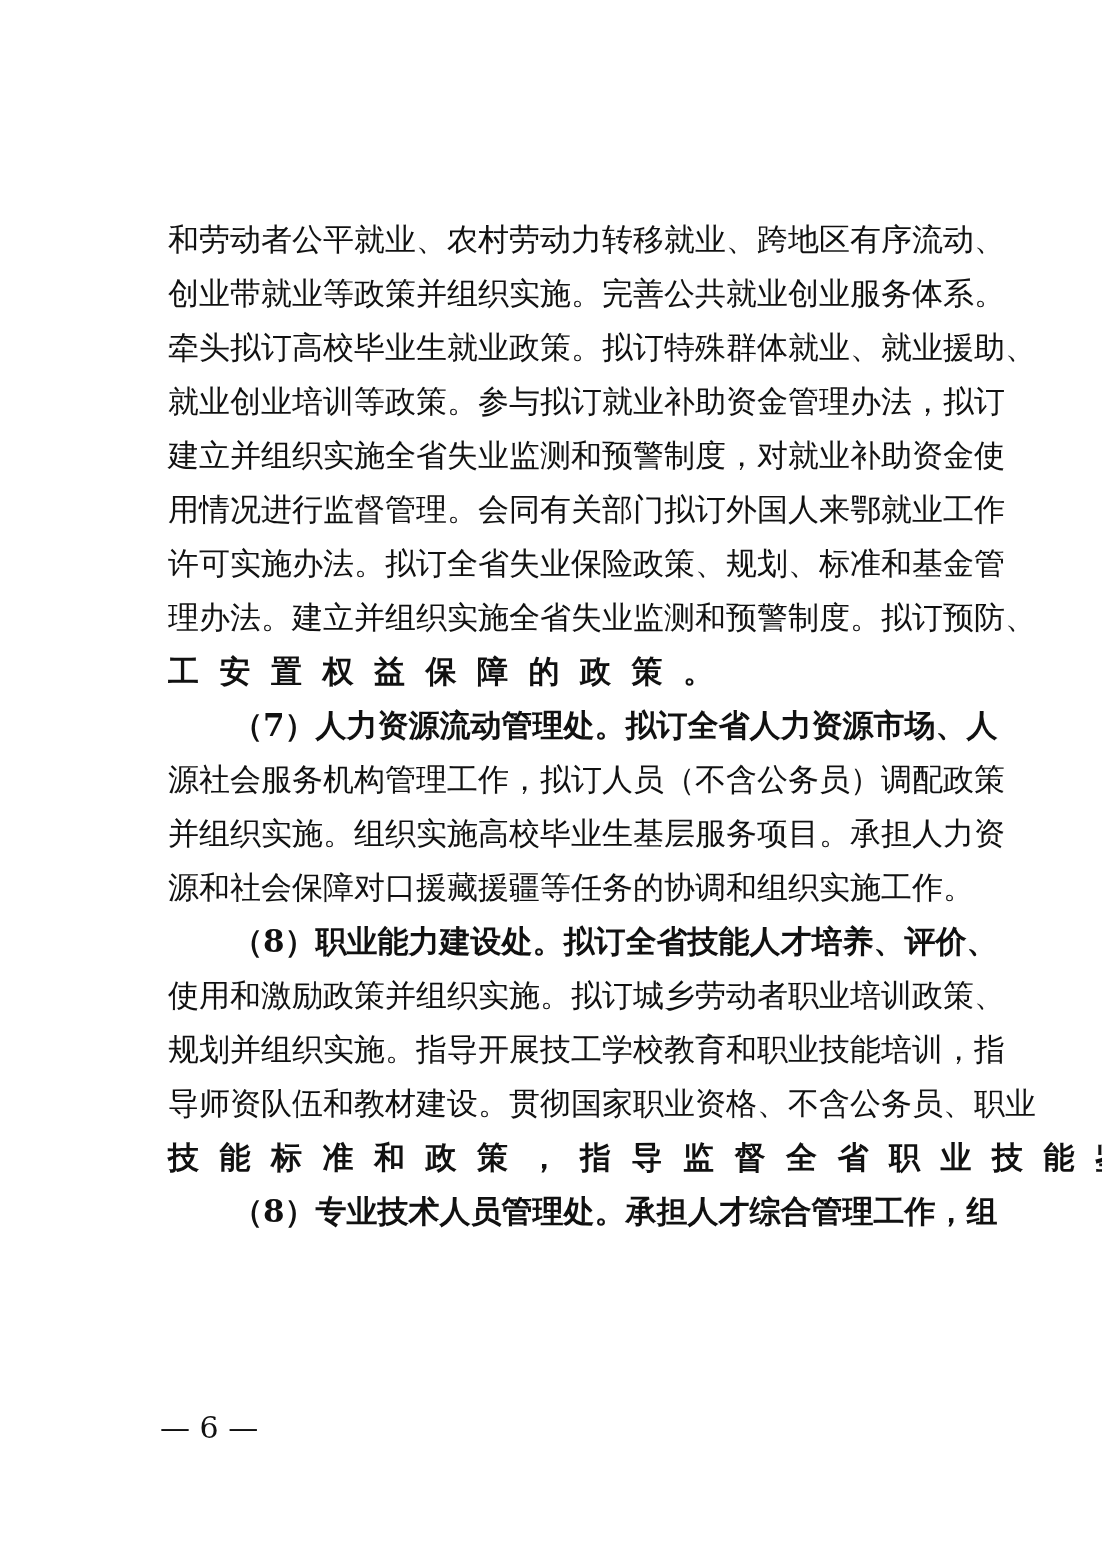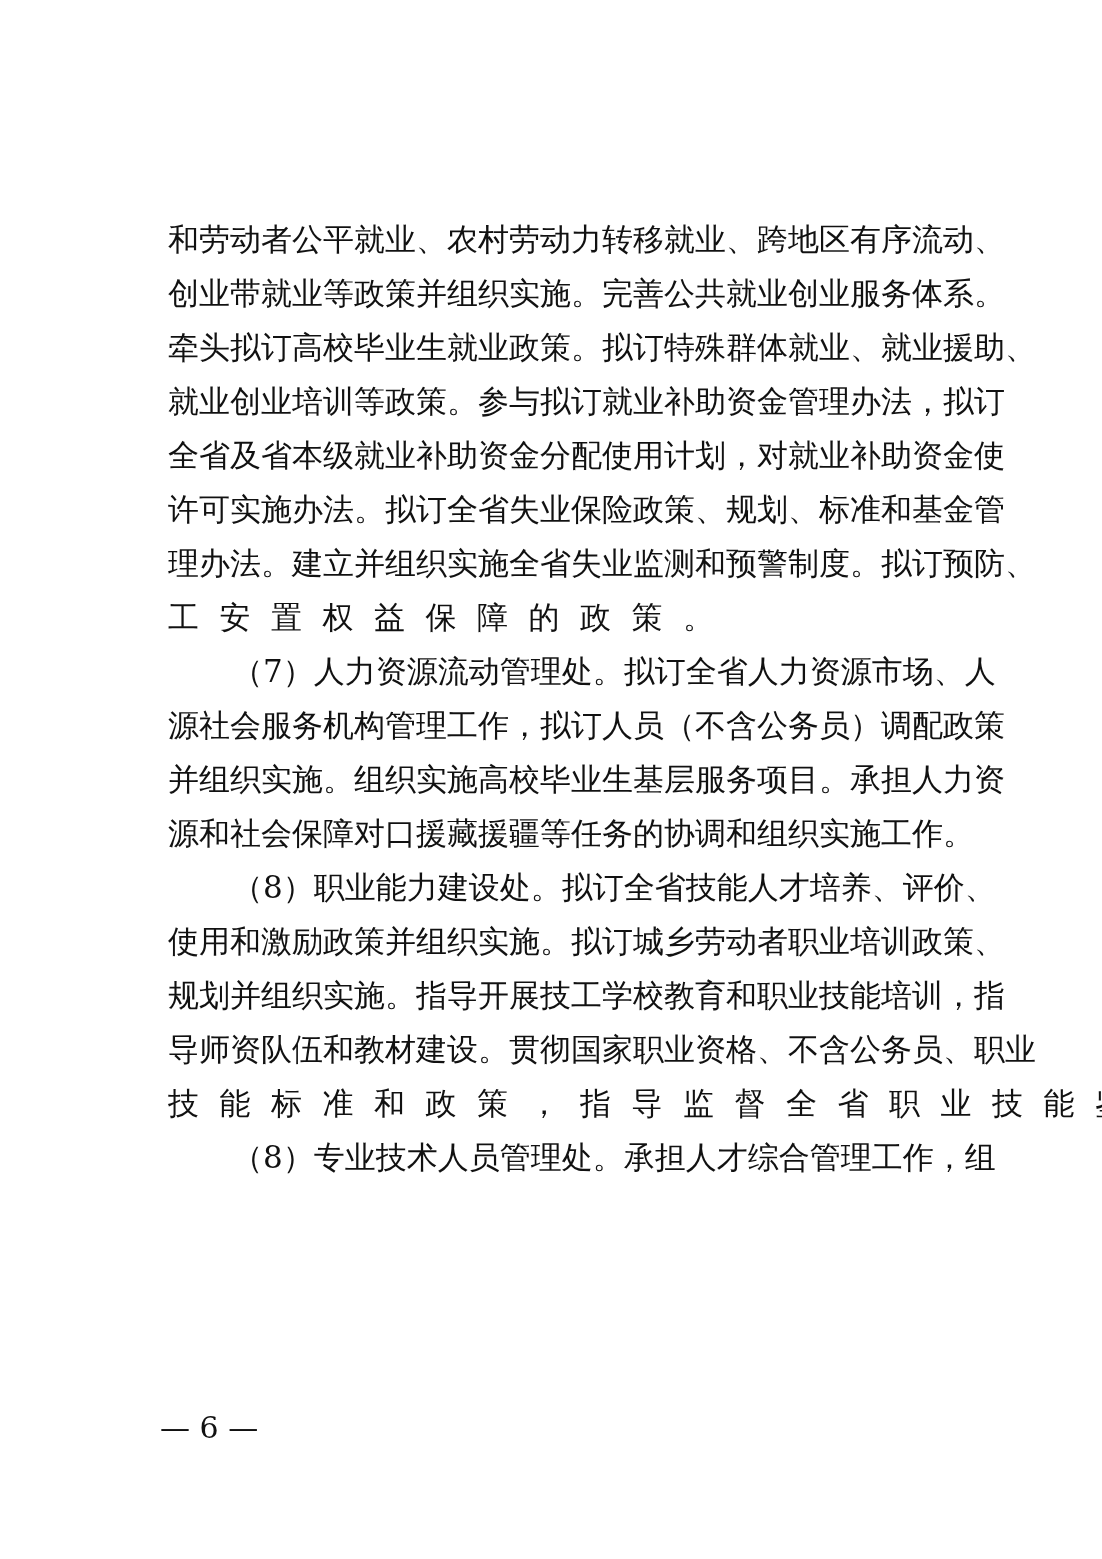--- a/index.html
+++ b/index.html
@@ -26,23 +26,25 @@
       line-height: 54px;
       font-size: 31px;
       white-space: nowrap;
       text-align: justify;
       text-align-last: justify;
       letter-spacing: 0;
     }
     .line.last {
       text-align-last: left;
       letter-spacing: 20.5px;
+      font-weight: bold;
     }
     .line.indent {
       padding-left: 64px;
+      font-weight: bold;
     }
     .page-number {
       position: absolute;
       left: 160px;
       top: 1408px;
       font-size: 30px;
       line-height: 40px;
       white-space: pre;
       color: #111111;
     }
@@ -50,21 +52,22 @@
 </head>
 <body>
 
 <div class="page">
 
   <div>
     <div class="line">和劳动者公平就业、农村劳动力转移就业、跨地区有序流动、</div>
     <div class="line">创业带就业等政策并组织实施。完善公共就业创业服务体系。</div>
     <div class="line">牵头拟订高校毕业生就业政策。拟订特殊群体就业、就业援助、</div>
     <div class="line">就业创业培训等政策。参与拟订就业补助资金管理办法，拟订</div>
-    <div class="line">全省及省本级就业补助资金分配使用计划，对就业补助资金使</div>
+    <div class="line">建立并组织实施全省失业监测和预警制度，对就业补助资金使</div>
+    <div class="line">用情况进行监督管理。会同有关部门拟订外国人来鄂就业工作</div>
     <div class="line">许可实施办法。拟订全省失业保险政策、规划、标准和基金管</div>
     <div class="line">理办法。建立并组织实施全省失业监测和预警制度。拟订预防、</div>
     <div class="line last">工安置权益保障的政策。</div>
   </div>
 
   <div>
     <div class="line indent">（7）人力资源流动管理处。拟订全省人力资源市场、人</div>
     <div class="line">源社会服务机构管理工作，拟订人员（不含公务员）调配政策</div>
     <div class="line">并组织实施。组织实施高校毕业生基层服务项目。承担人力资</div>
     <div class="line">源和社会保障对口援藏援疆等任务的协调和组织实施工作。</div>

